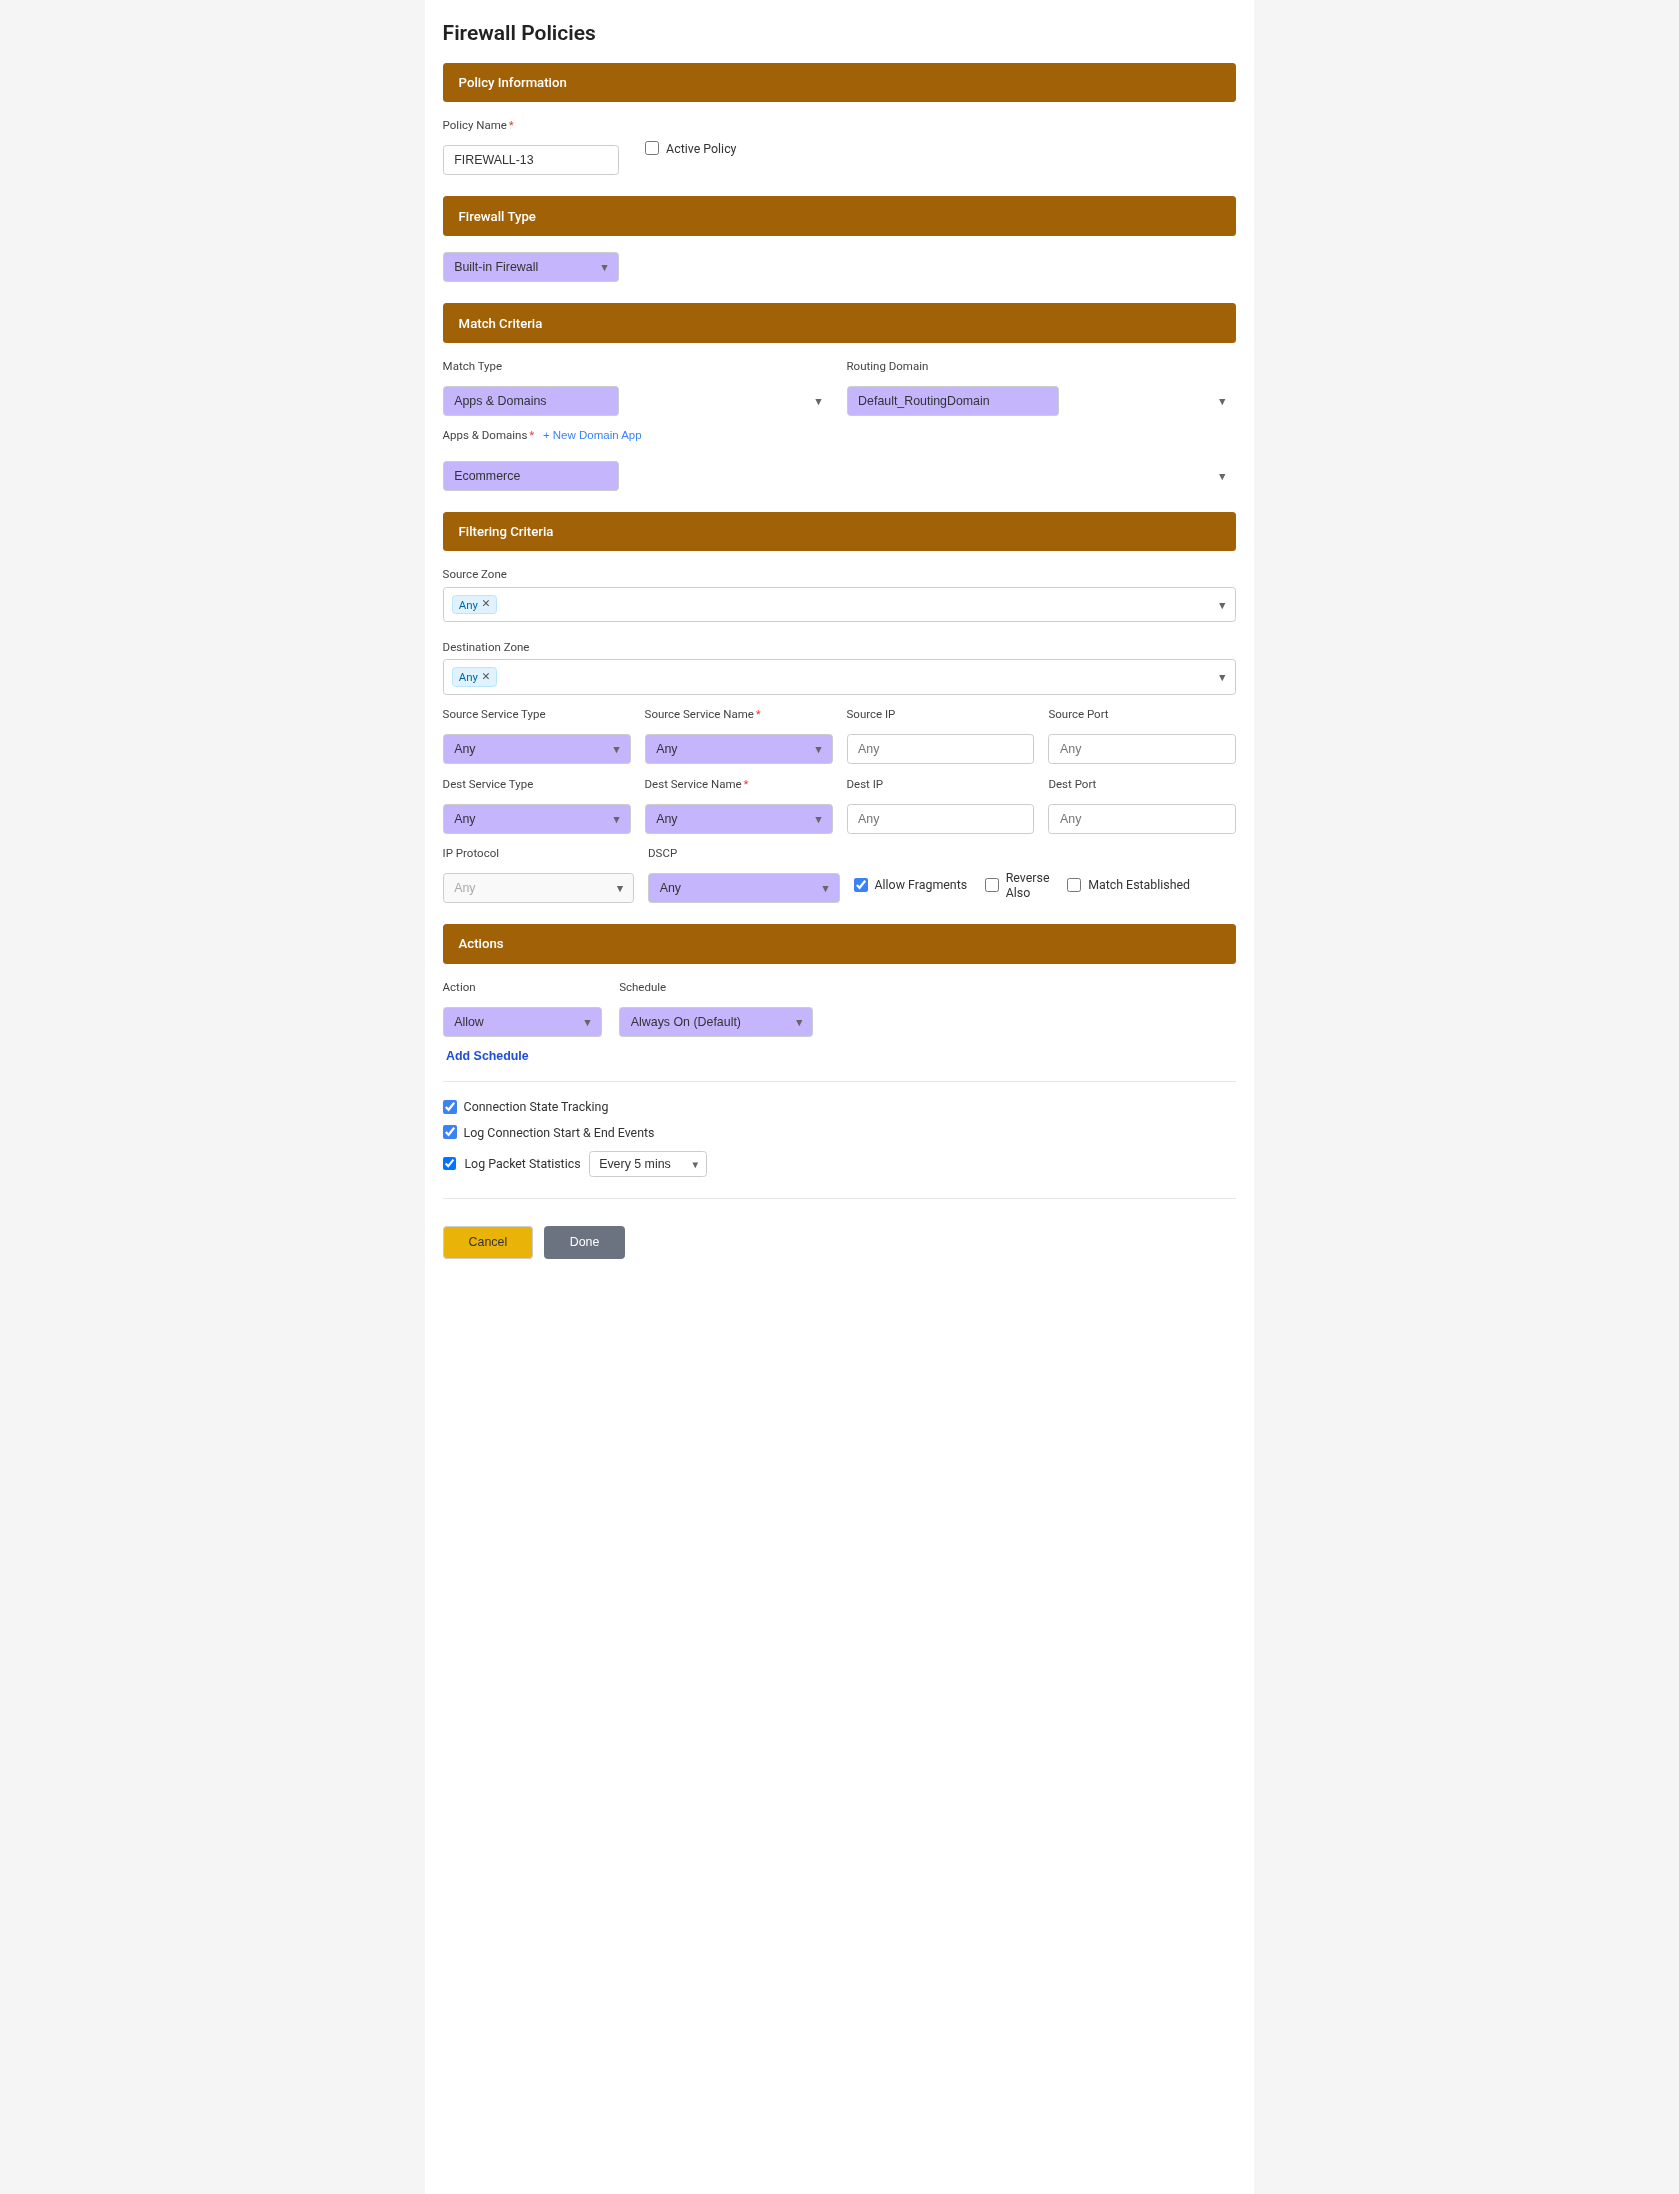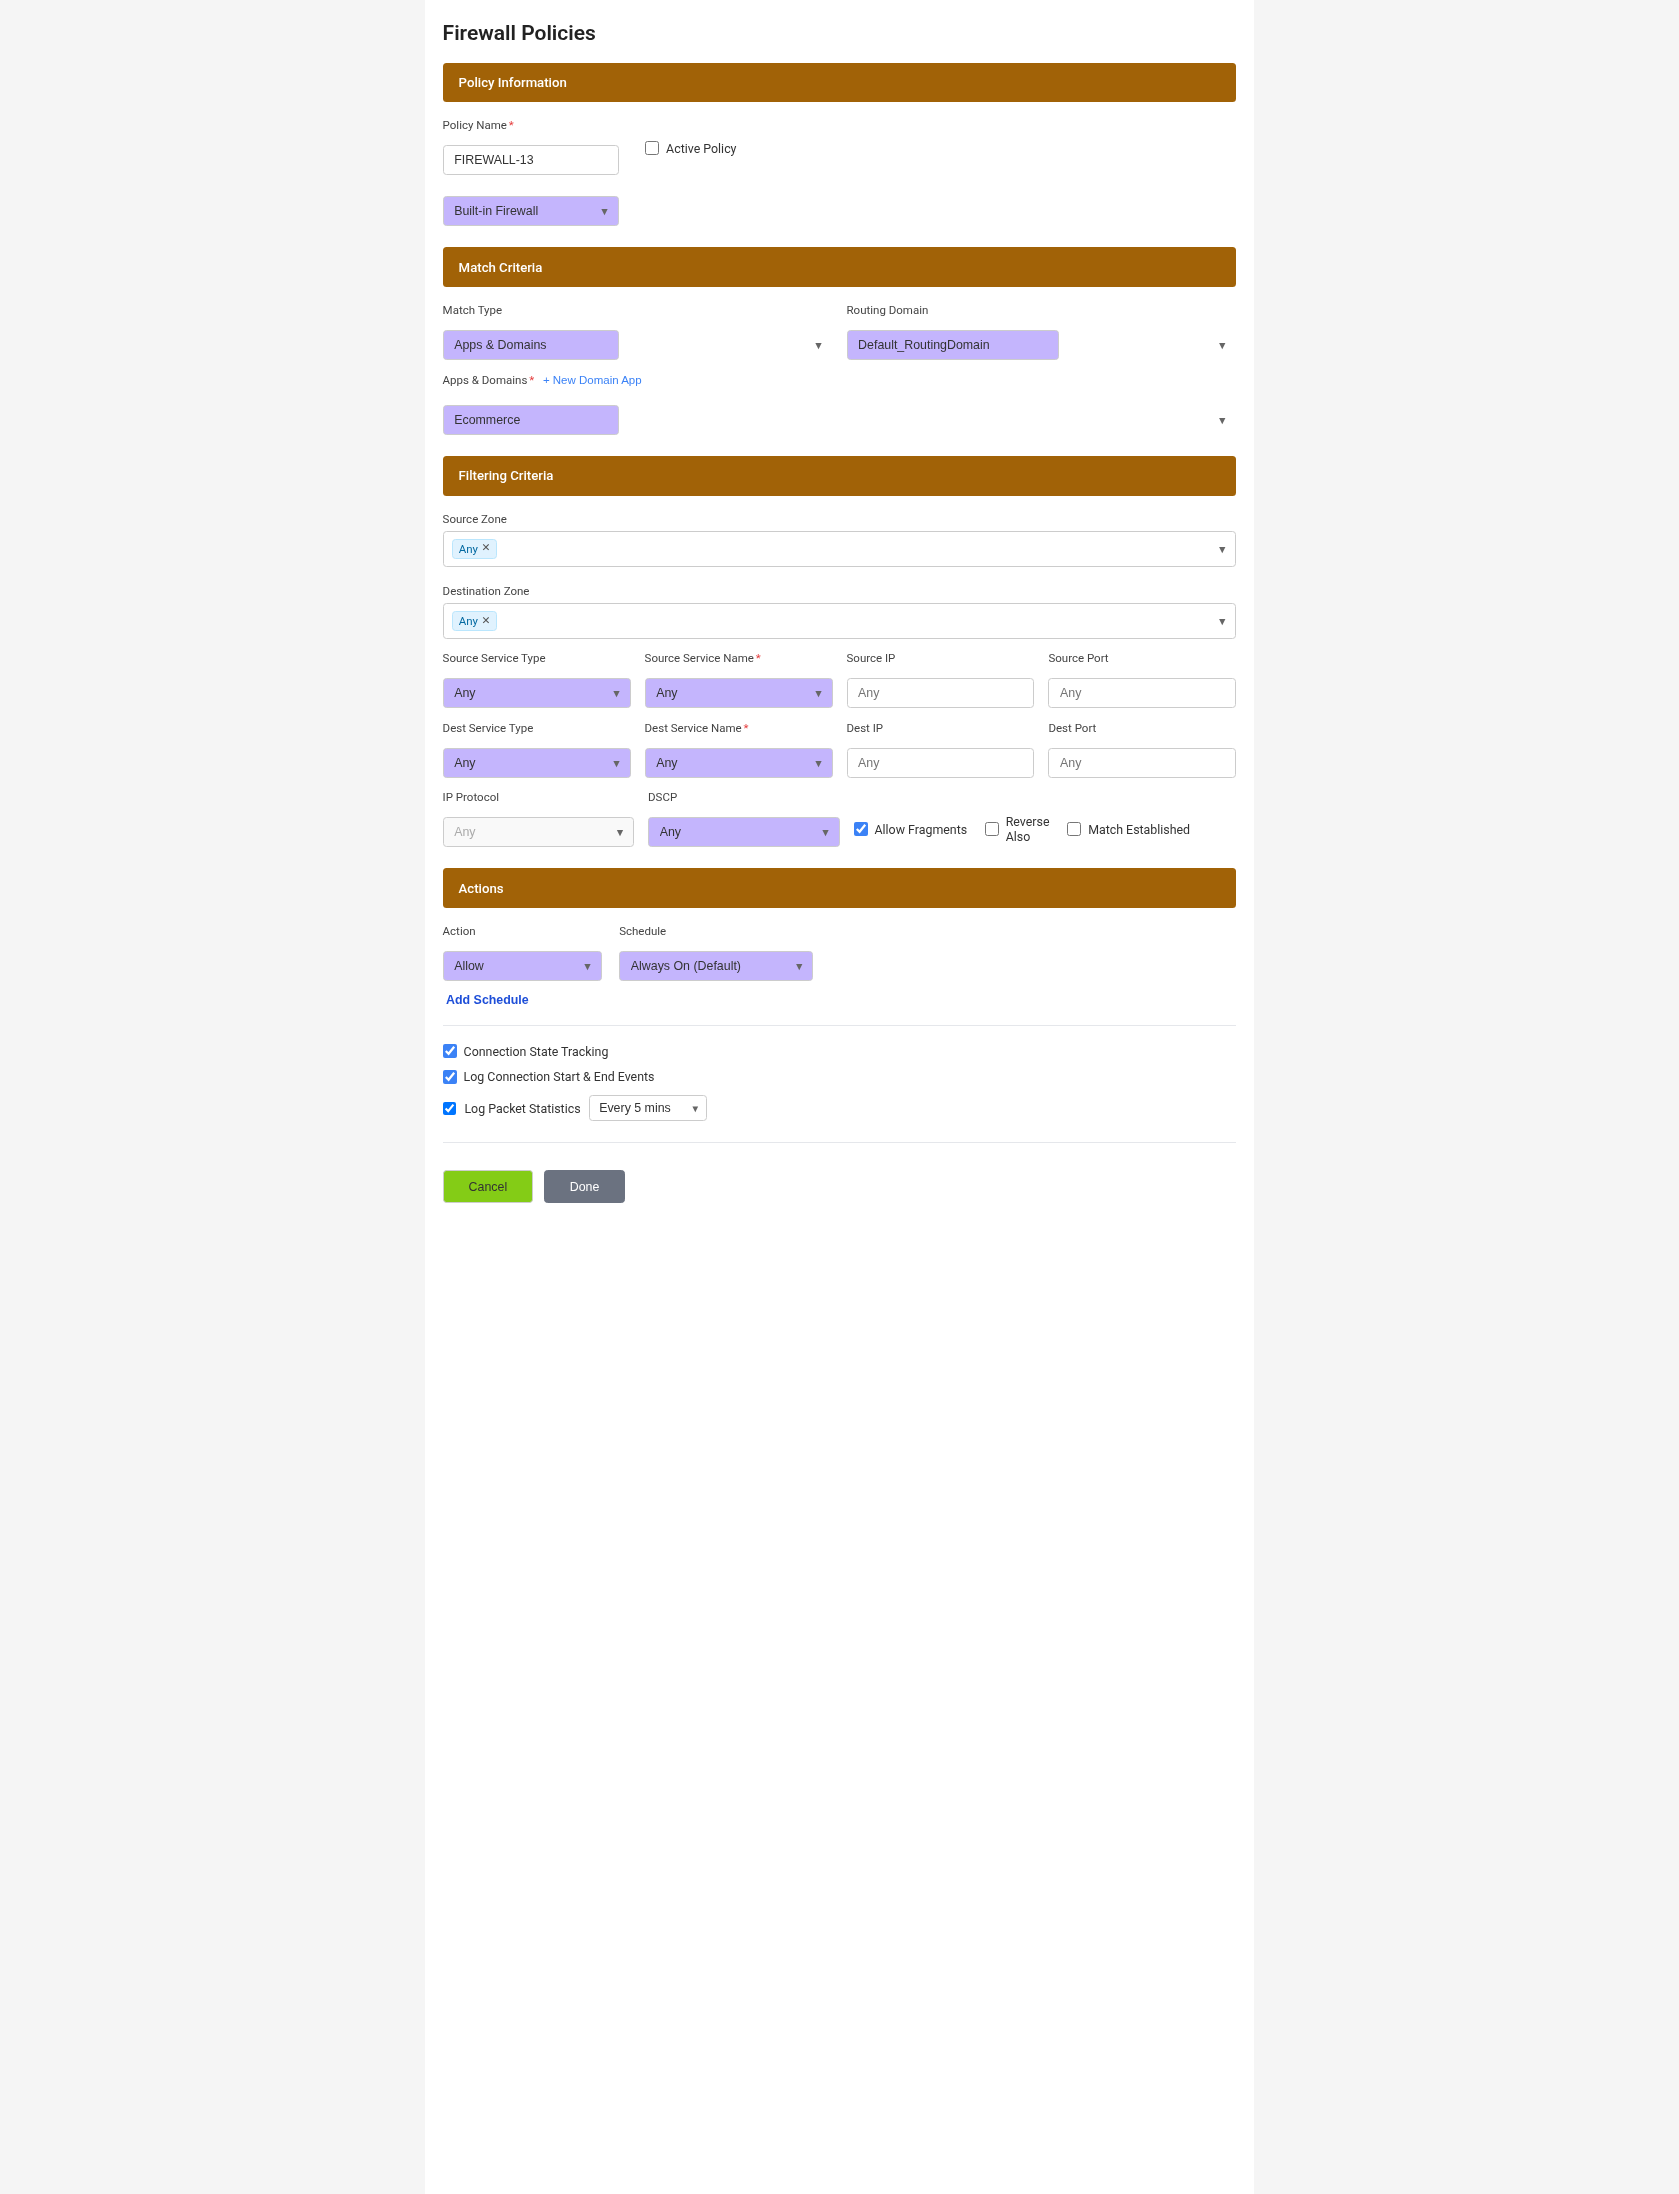--- a/index.html
+++ b/index.html
@@ -251,21 +251,21 @@
     }
     .btn {
       padding: 8.8px 25px;
       border-radius: 3.5px;
       font-size: 12.4px;
       font-weight: 500;
       cursor: pointer;
       border: 0.9px solid #ccc;
     }
     .btn-cancel {
-      background: #84cc16;
+      background: #eab308;
       color: #333;
       border: 0.9px solid #ccc;
     }
     .btn-done {
       background: #6b7280;
       color: #fff;
       border: 0.9px solid #6b7280;
     }
     .full-select {
       width: 100%;
@@ -324,20 +324,21 @@
         <input type="text" class="form-control" value="FIREWALL-13" style="">
       </div>
       <div class="active-policy-group">
         <input type="checkbox" id="active-policy" style="">
         <label for="active-policy">Active Policy</label>
       </div>
     </div>
   </div>
 
   <div class="form-section">
+    <div class="section-header">Firewall Type</div>
     <div class="select-wrapper">
       <select style="min-width: 176px;">
         <option>Built-in Firewall</option>
         <option>External Firewall</option>
       </select>
       <span class="chevron">▼</span>
     </div>
   </div>
 
   <div class="form-section">

